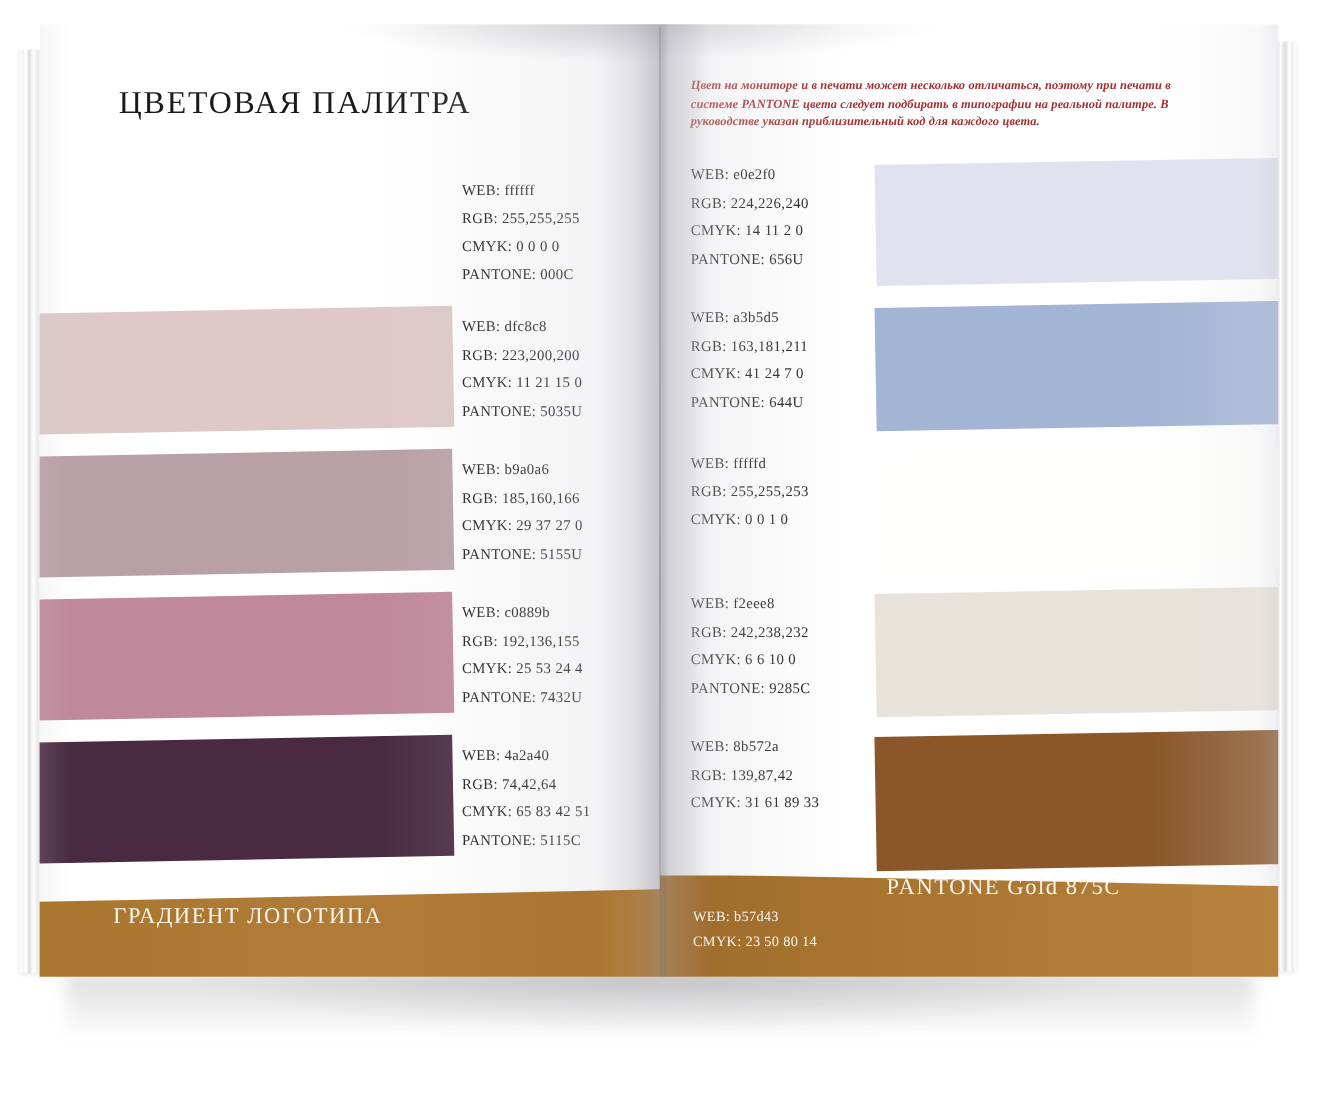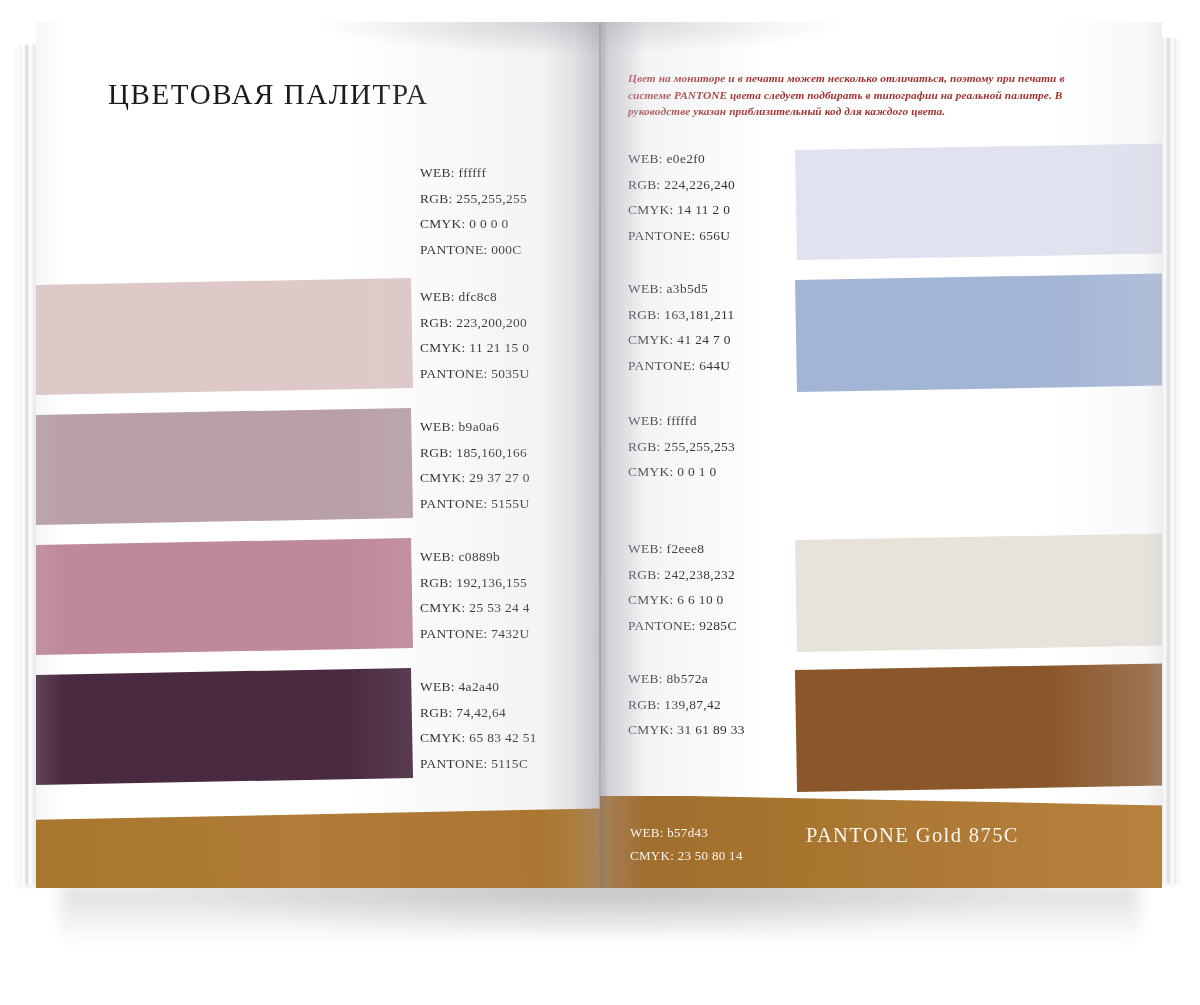--- a/index.html
+++ b/index.html
@@ -396,28 +396,29 @@
       <div>RGB: 139,87,42</div>
       <div>CMYK: 31 61 89 33</div>
     </div>
 
     <div class="curve"></div>
   </div>
 
   <div class="gold-band left">
     <div class="fill"></div>
   </div>
+  <div class="gold-text gold-heading" style="left:103px; top:822px;">ГРАДИЕНТ ЛОГОТИПА</div>
 
   <div class="gold-band right">
     <div class="fill"></div>
   </div>
   <div class="gold-text gold-spec" style="left:630px; top:821px;">
     <div>WEB: b57d43</div>
     <div>CMYK: 23 50 80 14</div>
   </div>
-  <div class="gold-text gold-heading" style="left:806px; top:824px;">PANTONE Gold 875C</div>
+  <div class="gold-text gold-heading" style="left:806px; top:796px;">PANTONE Gold 875C</div>
 
   <div class="gutter"></div>
   <div class="gutter-line"></div>
   <div class="top-curl l"></div>
   <div class="top-curl r"></div>
 
 </div>
 
 </body></html>

